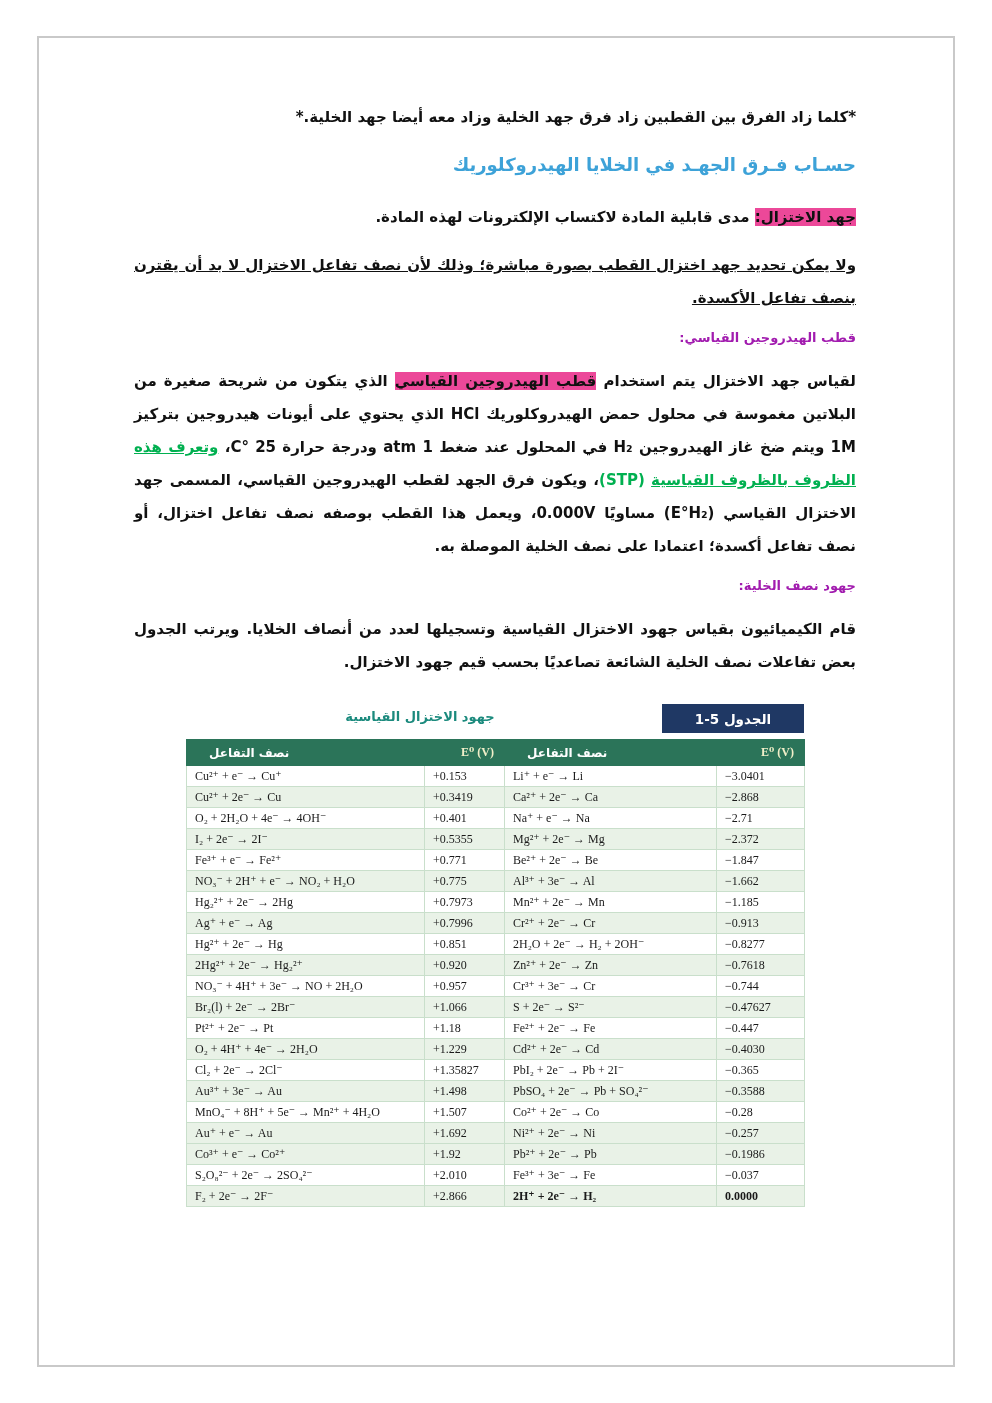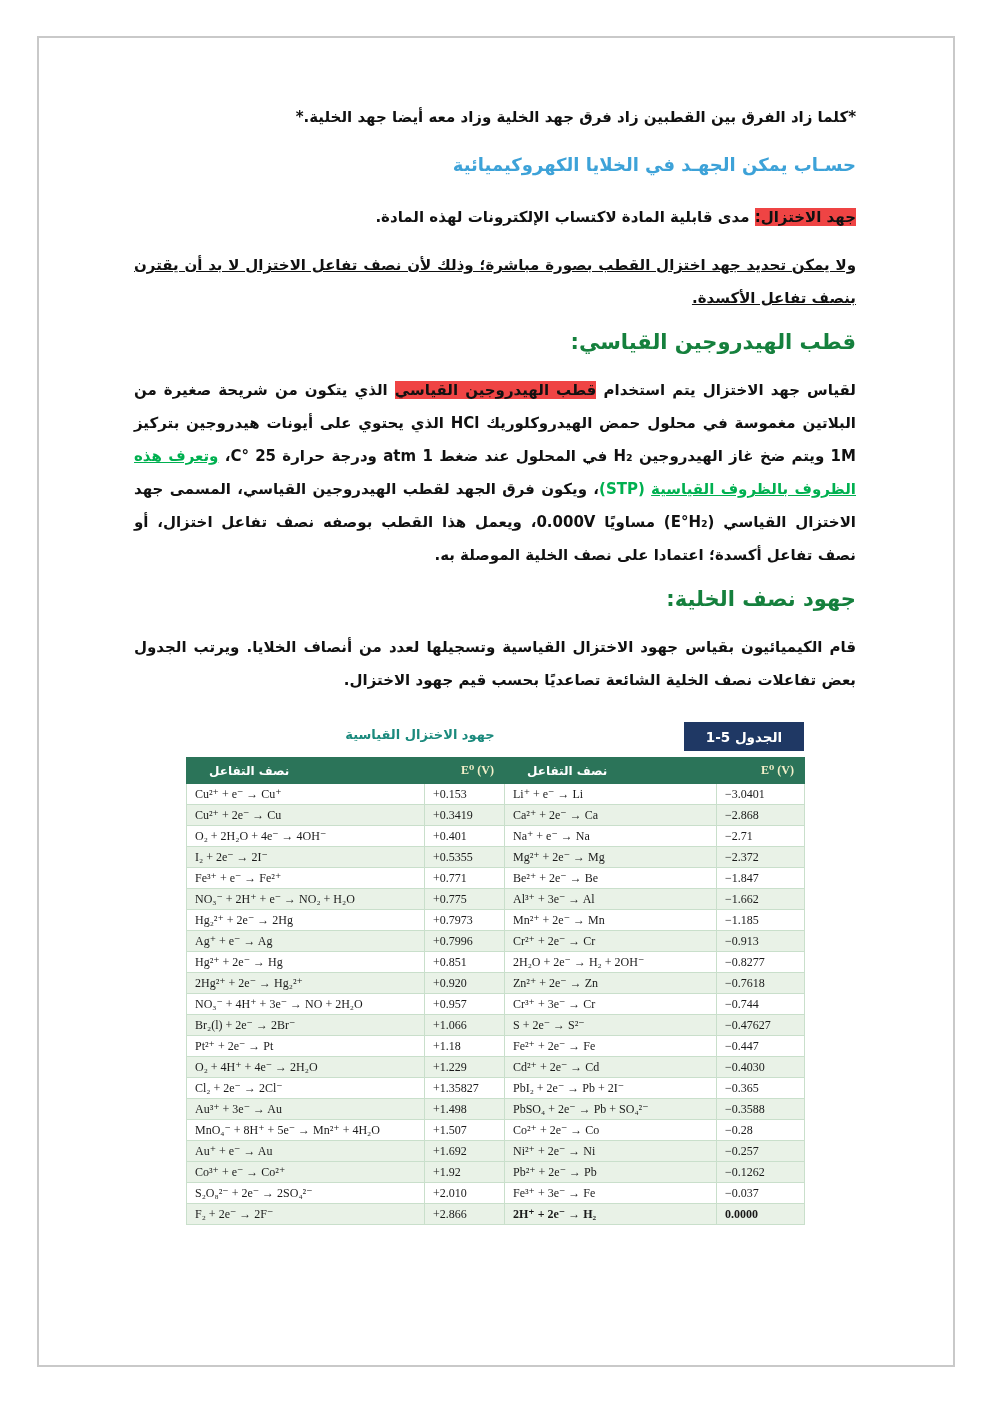--- a/index.html
+++ b/index.html
@@ -7,29 +7,29 @@
     width:992px;height:1403px;background:#ffffff;position:relative;overflow:hidden;
     font-family:"DejaVu Sans","Liberation Sans",sans-serif;color:#111;
   }
   .page-border{position:absolute;top:36px;left:37px;right:37px;bottom:36px;border:2px solid #c9c9c9;}
   .content{position:absolute;top:108px;right:136px;width:722px;direction:rtl;}
 
   .top-note{font-size:15px;font-weight:bold;text-align:right;margin:0 0 28px;}
   .heading-blue{font-size:18px;font-weight:bold;color:#3DA2D8;text-align:right;margin:0 0 26px;}
   .para{font-size:15px;font-weight:bold;line-height:2.2;text-align:justify;margin:0 0 15px;}
   .para.ul-black{text-decoration:underline;}
-  .hl{background:#ef4444;}
-  .heading-orange{font-size:21px;font-weight:bold;color:#15803d;text-align:right;margin:10px 0 20px;}
+  .hl{background:#ec4899;}
+  .heading-orange{font-size:13px;font-weight:bold;color:#a21caf;text-align:right;margin:10px 0 20px;}
   .green-ul{color:#00B050;text-decoration:underline;}
   .green{color:#00B050;}
 
   .table-wrap{width:618px;margin:24px auto 0;direction:ltr;}
   .title-bar{position:relative;height:36px;}
   .label-box{
-    position:absolute;right:0;top:1px;width:120px;height:29px;background:#1F3864;color:#fff;
+    position:absolute;right:0;top:1px;width:142px;height:29px;background:#1F3864;color:#fff;
     font-size:13.5px;font-weight:bold;display:flex;align-items:center;justify-content:center;direction:rtl;
   }
   .tbl-title{position:absolute;left:0;right:150px;top:6px;text-align:center;color:#1B8A7D;font-size:13px;font-weight:bold;direction:rtl;}
 
   table.potentials{
     width:100%;border-collapse:collapse;table-layout:fixed;
     font-family:"Liberation Serif","DejaVu Serif",serif;font-size:12px;color:#1a1a1a;
     border:1px solid #8FB89B;
   }
   .potentials th{background:#2B7459;color:#ffffff;font-weight:bold;height:23px;border:1px solid #2B7459;}
@@ -45,21 +45,21 @@
 </style>
 </head>
 <body>
 
 <div class="page-border"></div>
 
 <div class="content">
 
   <p class="top-note">*كلما زاد الفرق بين القطبين زاد فرق جهد الخلية وزاد معه أيضا جهد الخلية.*</p>
 
-  <h1 class="heading-blue">حسـاب يمكن الجهـد في الخلايا الكهروكيميائية</h1>
+  <h1 class="heading-blue">حسـاب فـرق الجهـد في الخلايا الهيدروكلوريك</h1>
 
   <p class="para"><span class="hl">جهد الاختزال:</span><span> مدى قابلية المادة لاكتساب الإلكترونات لهذه المادة.</span></p>
 
   <p class="para ul-black">ولا يمكن تحديد جهد اختزال القطب بصورة مباشرة؛ وذلك لأن نصف تفاعل الاختزال لا بد أن يقترن بنصف تفاعل الأكسدة.</p>
 
   <h2 class="heading-orange">قطب الهيدروجين القياسي:</h2>
 
   <p class="para"><span>لقياس جهد الاختزال يتم استخدام </span><span class="hl">قطب الهيدروجين القياسي</span><span> الذي يتكون من شريحة صغيرة من البلاتين مغموسة في محلول حمض الهيدروكلوريك HCl الذي يحتوي على أيونات هيدروجين بتركيز 1M ويتم ضخ غاز الهيدروجين H₂ في المحلول عند ضغط 1 atm ودرجة حرارة 25 C°‎، </span><span class="green-ul">وتعرف هذه الظروف بالظروف القياسية</span><span class="green"> (STP)</span><span>، ويكون فرق الجهد لقطب الهيدروجين القياسي، المسمى جهد الاختزال القياسي (E°H₂) مساويًا 0.000V، ويعمل هذا القطب بوصفه نصف تفاعل اختزال، أو نصف تفاعل أكسدة؛ اعتمادا على نصف الخلية الموصلة به.</span></p>
 
   <h2 class="heading-orange">جهود نصف الخلية:</h2>
@@ -192,21 +192,21 @@
           <tr class="alt">
             <td class="reaction">Au⁺ + e⁻ → Au</td>
             <td class="potential">+1.692</td>
             <td class="reaction">Ni²⁺ + 2e⁻ → Ni</td>
             <td class="potential">−0.257</td>
           </tr>
           <tr class="alt">
             <td class="reaction">Co³⁺ + e⁻ → Co²⁺</td>
             <td class="potential">+1.92</td>
             <td class="reaction">Pb²⁺ + 2e⁻ → Pb</td>
-            <td class="potential">−0.1262</td>
+            <td class="potential">−0.1986</td>
           </tr>
           <tr>
             <td class="reaction">S₂O₈²⁻ + 2e⁻ → 2SO₄²⁻</td>
             <td class="potential">+2.010</td>
             <td class="reaction">Fe³⁺ + 3e⁻ → Fe</td>
             <td class="potential">−0.037</td>
           </tr>
           <tr class="alt">
             <td class="reaction">F₂ + 2e⁻ → 2F⁻</td>
             <td class="potential">+2.866</td>

